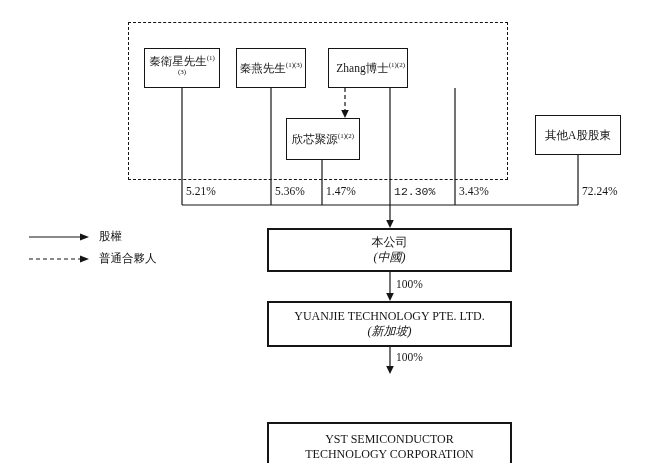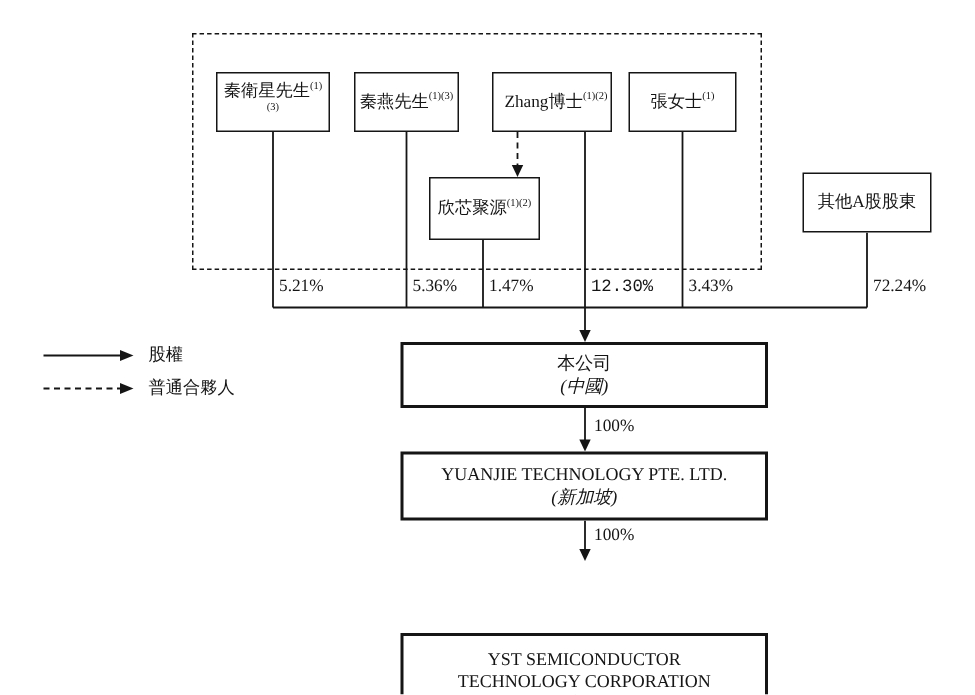--- a/index.html
+++ b/index.html
@@ -91,23 +91,20 @@
   </div>
 
   <div class="node" style="left:236px; top:48px; width:70px; height:40px;">
     <span><span>秦燕先生</span><sup>(1)(3)</sup></span>
   </div>
 
   <div class="node" style="left:328px; top:48px; width:80px; height:40px;justify-content:flex-end;">
     <span><span>Zhang博士</span><sup>(1)(2)</sup></span>
   </div>
 
-  <div class="node" style="left:419px; top:48px; width:72px; height:40px;">
-    <span><span>張女士</span><sup>(1)</sup></span>
-  </div>
 
   <div class="node" style="left:286px; top:118px; width:74px; height:42px;">
     <span><span>欣芯聚源</span><sup>(1)(2)</sup></span>
   </div>
 
   <div class="node" style="left:535px; top:115px; width:86px; height:40px;">
     <span>其他A股股東</span>
   </div>
 
   <div class="pct" style="left:186px; top:185px;">5.21%</div>

